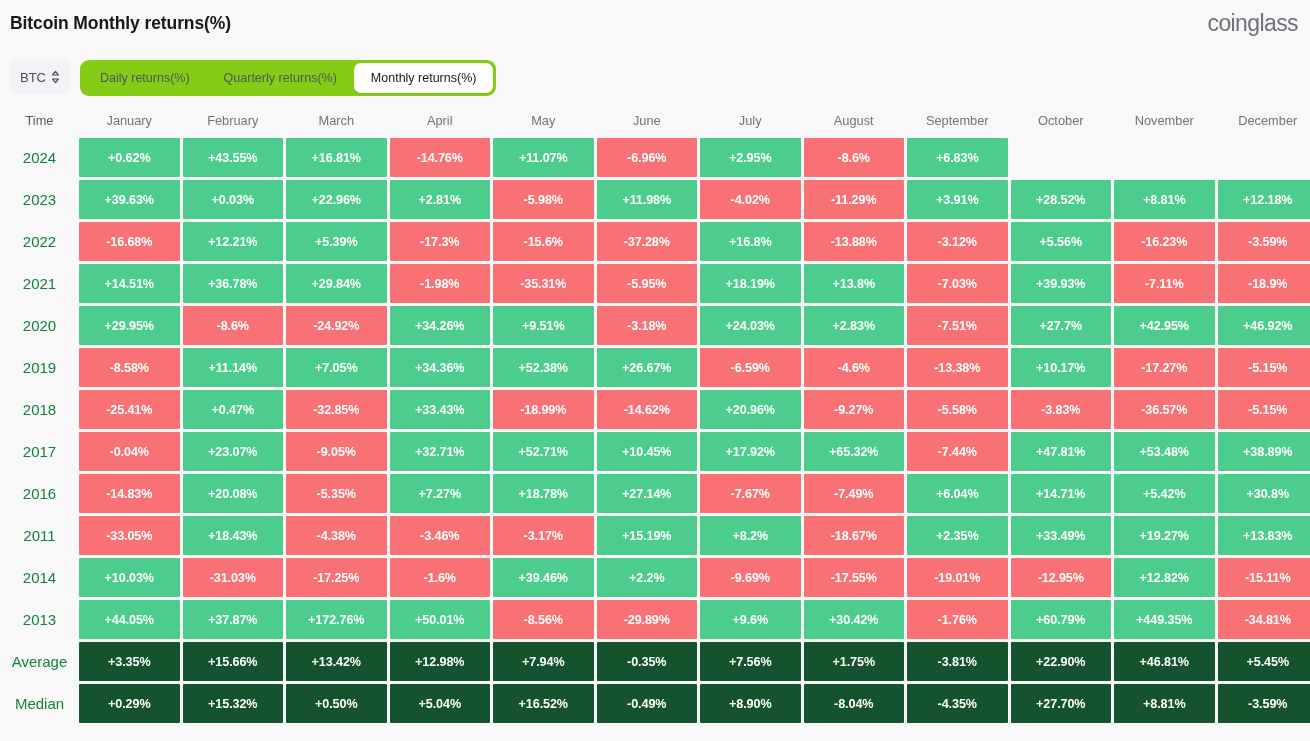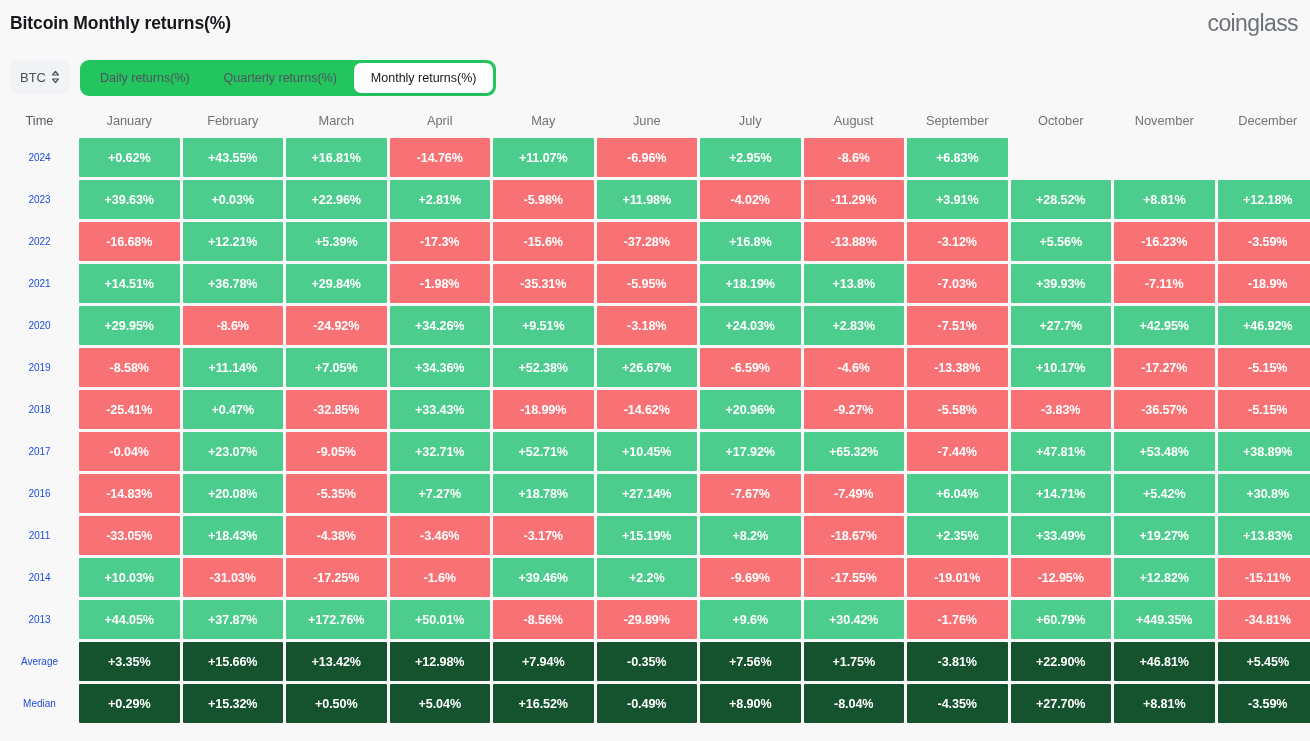--- a/index.html
+++ b/index.html
@@ -78,21 +78,21 @@
     justify-content: center;
     line-height: 6px;
     color: #4a4f57;
   }
   .updown-icon svg { display: block; }
 
   .tabs {
     display: flex;
     align-items: center;
     height: 36px;
-    background: #22c55e;
+    background: #84cc16;
     border-radius: 9px;
     padding: 3px;
   }
   .tab {
     height: 30px;
     display: flex;
     align-items: center;
     padding: 0 17px;
     font-size: 12.5px;
     color: #50555d;
@@ -132,22 +132,22 @@
     font-size: 12.8px;
     font-weight: normal;
     color: #737373;
     text-align: center;
     vertical-align: middle;
     background: transparent;
   }
   thead th.time-head { color: #565b63; }
 
   tbody td.rowlabel {
-    font-size: 10px;
-    color: #1d4ed8;
+    font-size: 15px;
+    color: #15803d;
     text-align: center;
     vertical-align: middle;
     background: transparent;
     height: 39px;
   }
   tbody td.cell {
     height: 39px;
     text-align: center;
     vertical-align: middle;
     font-size: 12.6px;

